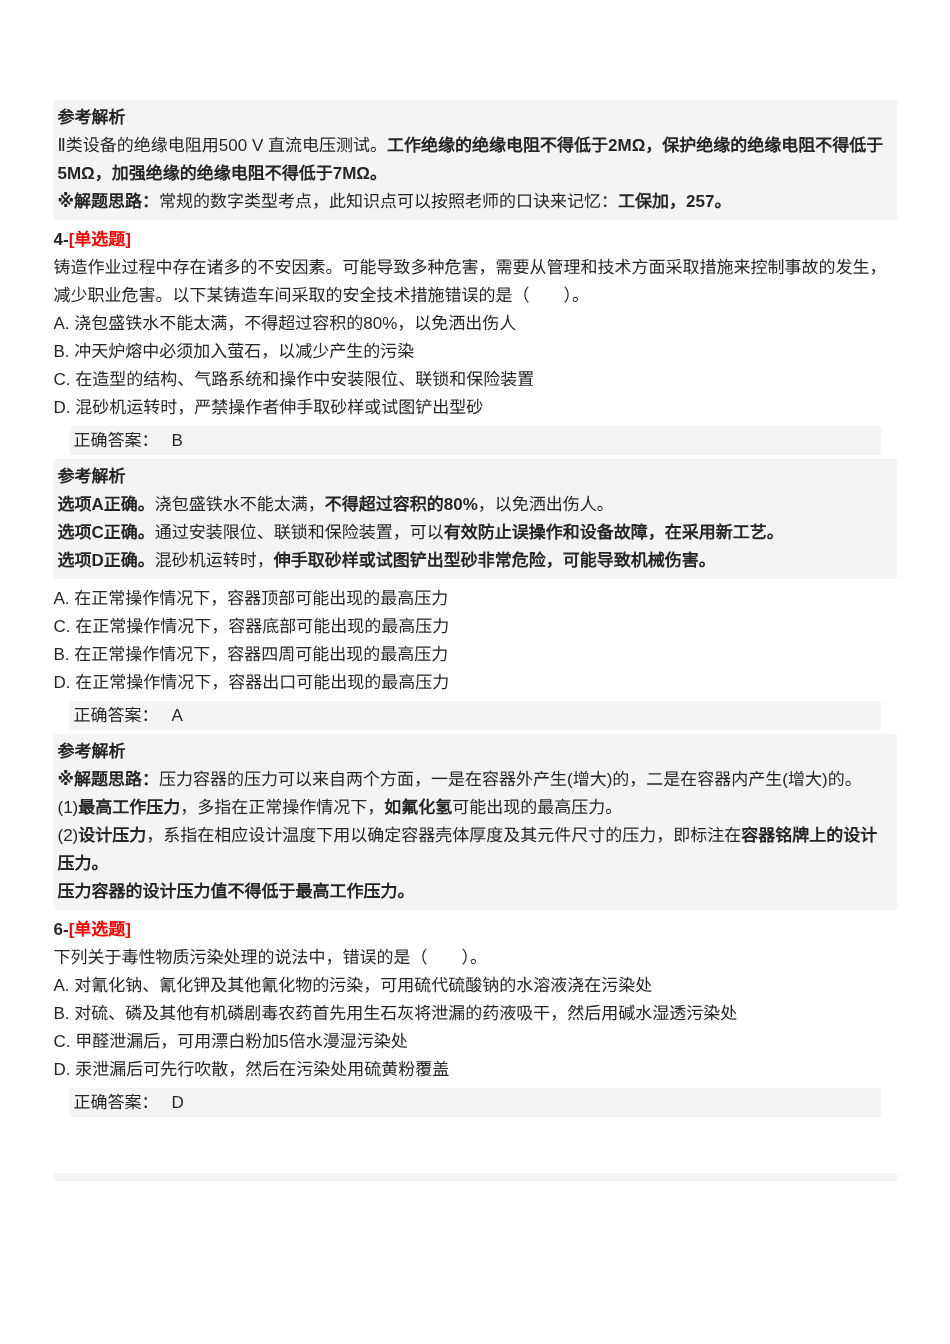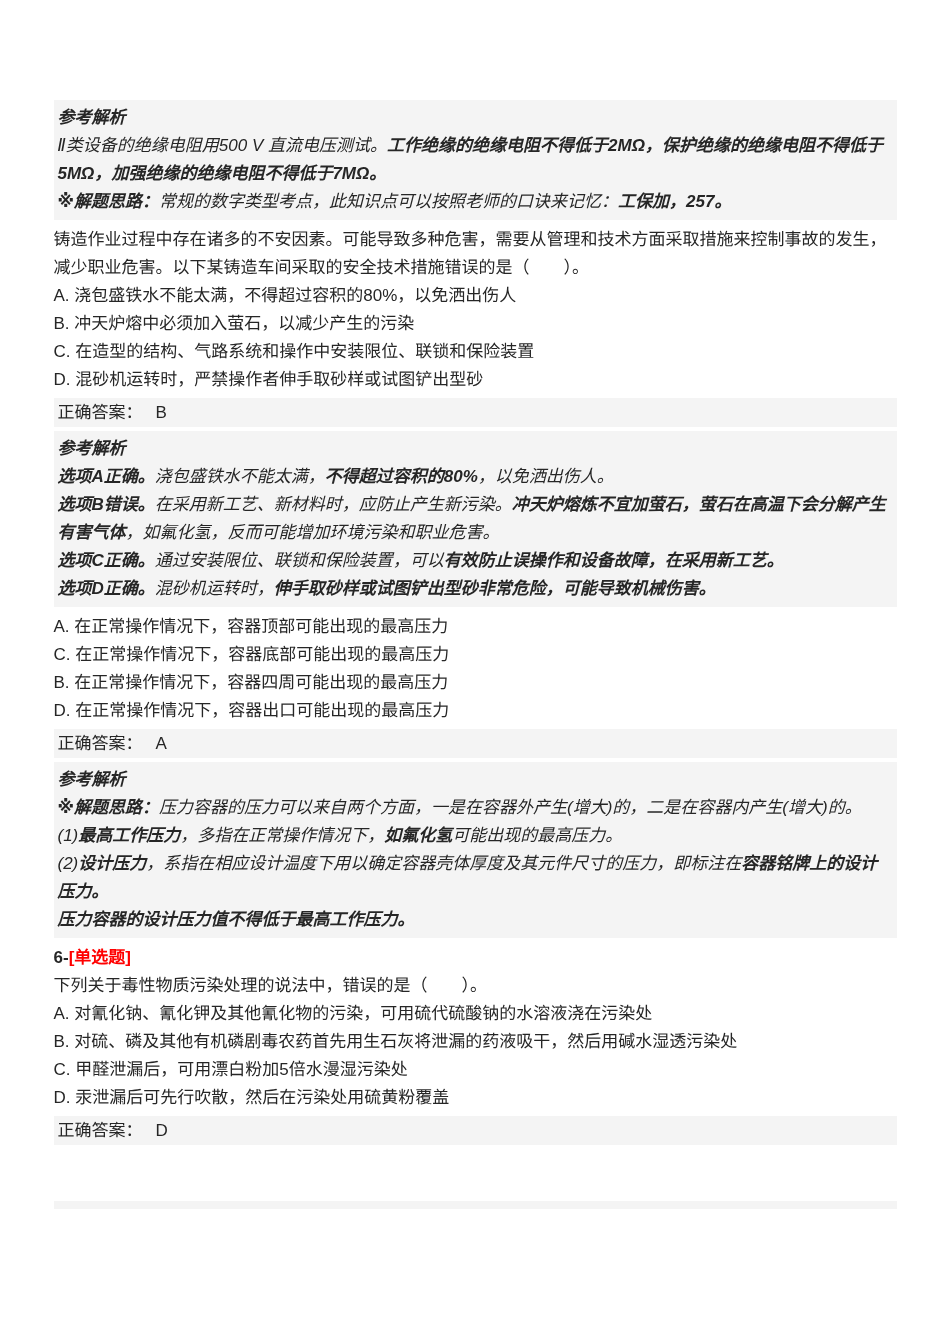--- a/index.html
+++ b/index.html
@@ -12,55 +12,55 @@
   html,body{margin:0;padding:0;}
   body{
     width:950px;height:1344px;overflow:hidden;
     background:var(--bg);
     font-family:"Liberation Sans","DejaVu Sans",sans-serif;
   }
   .page{padding-top:100px;}
   .content{width:843px;margin:0 auto;color:var(--text);font-size:17px;}
   .p{margin:0;line-height:28px;}
   .b{font-weight:bold;}
-  .analysis-block{background:var(--block-bg);padding:4px 4px;font-style:italic;}
+  .analysis-block{background:var(--block-bg);padding:4px 4px;}
   .question{margin-top:6px;}
   .q-num{font-weight:bold;}
   .q-tag{color:var(--red);font-weight:bold;}
   .answer-row{
     background:var(--block-bg);
-    margin:4px 0;
+    margin:4px 16px;
     padding:1px 4px;
     line-height:27px;
   }
   .answer-value{margin-left:13px;}
   .strip{background:var(--block-bg);height:8px;margin-top:56px;}
 </style>
 </head>
 <body>
 
 <div class="page">
   <main class="content">
       <section class="analysis-block">
         <p class="p b">参考解析</p>
         <p class="p"><span>Ⅱ类设备的绝缘电阻用500 V 直流电压测试。</span><span class="b">工作绝缘的绝缘电阻不得低于2MΩ，保护绝缘的绝缘电阻不得低于5MΩ，加强绝缘的绝缘电阻不得低于7MΩ。</span></p>
         <p class="p"><span class="b">※解题思路：</span><span>常规的数字类型考点，此知识点可以按照老师的口诀来记忆：</span><span class="b">工保加，257。</span></p>
       </section>
       <section class="question">
+        <p class="p"><span class="q-num">4-</span><span class="q-tag">[单选题]</span></p>
         <p class="p">铸造作业过程中存在诸多的不安因素。可能导致多种危害，需要从管理和技术方面采取措施来控制事故的发生，减少职业危害。以下某铸造车间采取的安全技术措施错误的是（　　）。</p>
         <p class="p">A. 浇包盛铁水不能太满，不得超过容积的80%，以免洒出伤人</p>
         <p class="p">B. 冲天炉熔中必须加入萤石，以减少产生的污染</p>
         <p class="p">C. 在造型的结构、气路系统和操作中安装限位、联锁和保险装置</p>
         <p class="p">D. 混砂机运转时，严禁操作者伸手取砂样或试图铲出型砂</p>
         <div class="answer-row"><span>正确答案：</span><span class="answer-value">B</span></div>
       </section>
       <section class="analysis-block">
         <p class="p b">参考解析</p>
         <p class="p"><span class="b">选项A正确。</span><span>浇包盛铁水不能太满，</span><span class="b">不得超过容积的80%</span><span>，以免洒出伤人。</span></p>
-        <p class="p"><span class="b">选项B错误。</span><span>在采用新工艺、新材料时，应防止产生新污染。</span><span class="b">冲天炉熔炼不宜加萤石，萤石在高温下会分解产生有害气体</span><span>，如氟化氢，反而可能增加环境污染和职业危害。</span></p>
         <p class="p"><span class="b">选项C正确。</span><span>通过安装限位、联锁和保险装置，可以</span><span class="b">有效防止误操作和设备故障，在采用新工艺。</span></p>
         <p class="p"><span class="b">选项D正确。</span><span>混砂机运转时，</span><span class="b">伸手取砂样或试图铲出型砂非常危险，可能导致机械伤害。</span></p>
       </section>
       <section class="question">
         <p class="p">A. 在正常操作情况下，容器顶部可能出现的最高压力</p>
         <p class="p">C. 在正常操作情况下，容器底部可能出现的最高压力</p>
         <p class="p">B. 在正常操作情况下，容器四周可能出现的最高压力</p>
         <p class="p">D. 在正常操作情况下，容器出口可能出现的最高压力</p>
         <div class="answer-row"><span>正确答案：</span><span class="answer-value">A</span></div>
       </section>

